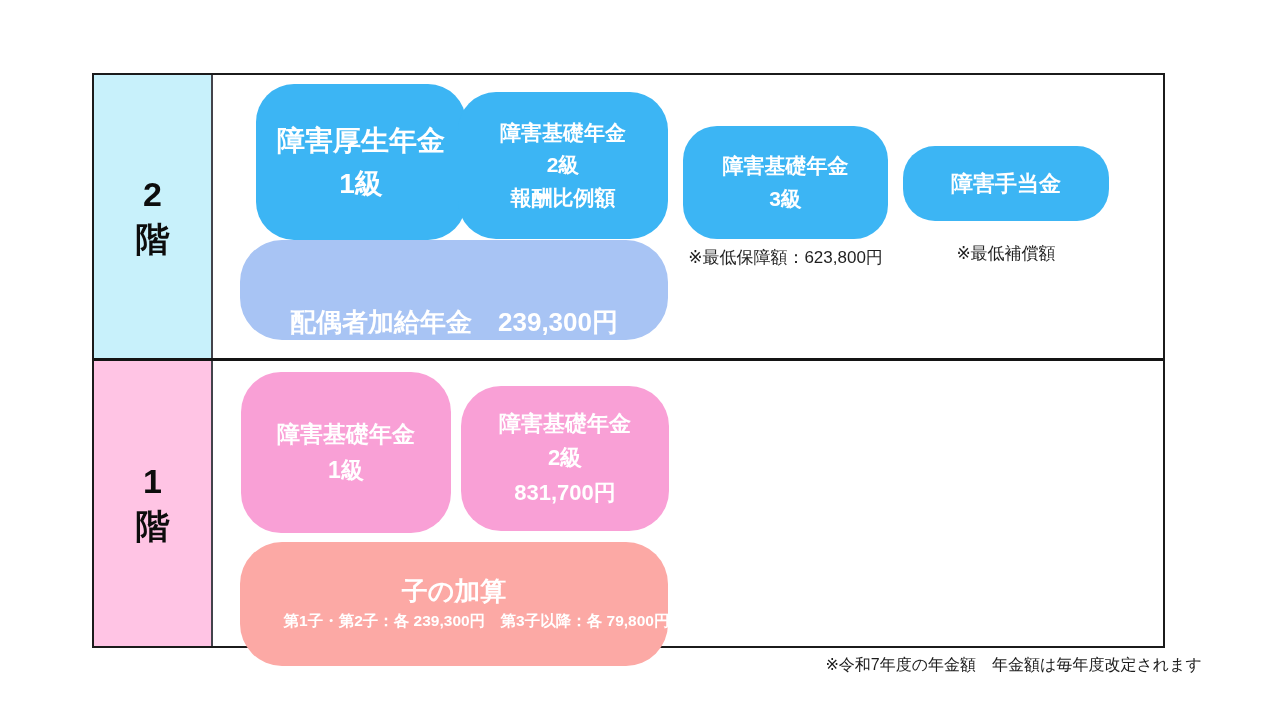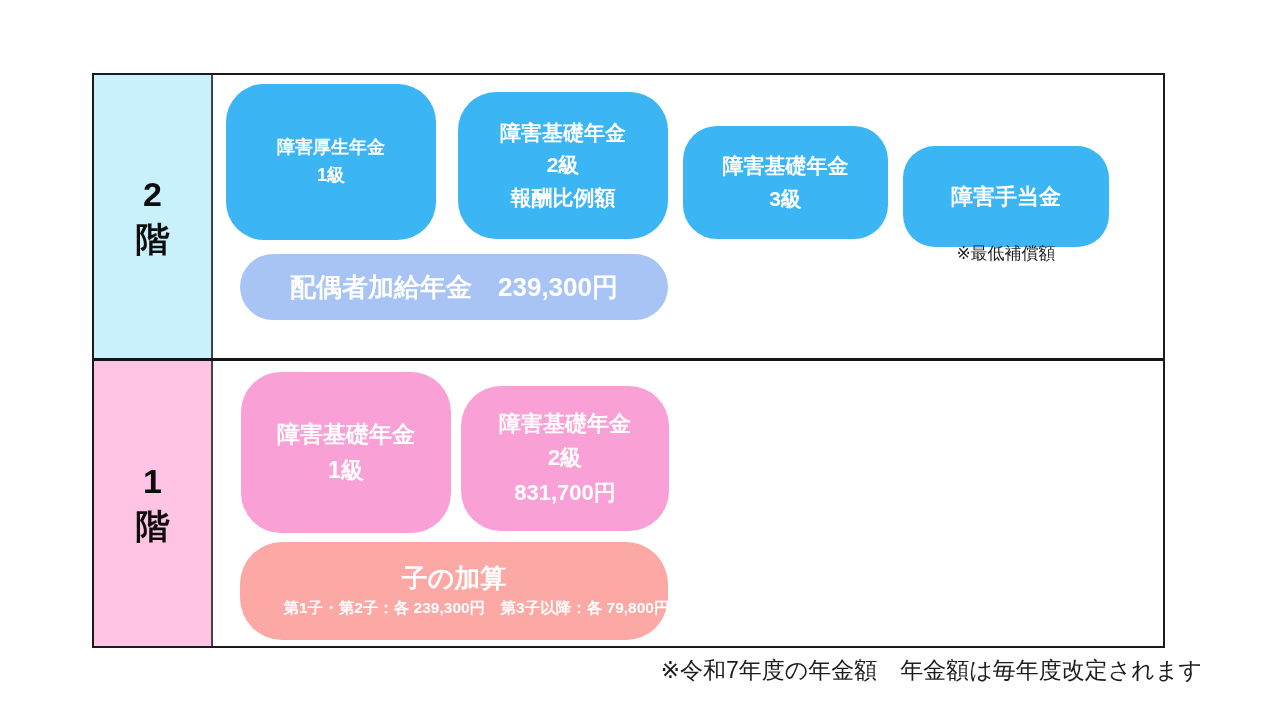--- a/index.html
+++ b/index.html
@@ -27,41 +27,41 @@
     position:absolute; display:flex; flex-direction:column;
     align-items:center; justify-content:center;
     color:#ffffff; font-weight:bold; text-align:center;
     box-sizing:border-box;
   }
   .blue   { background:#3cb5f4; }
   .peri   { background:#a8c4f4; }
   .pinkbx { background:#f9a0d6; }
   .salmon { background:#fca9a5; }
 
-  .b-kosei1   { left:226px; top:84px;  width:210px; height:156px; border-radius:38px; font-size:18px; line-height:1.55; }
+  .b-kosei1   { left:256px; top:84px;  width:210px; height:156px; border-radius:38px; font-size:28px; line-height:1.55; }
   .b-kiso2u   { left:458px; top:92px;  width:210px; height:147px; border-radius:38px; font-size:21px; line-height:1.55; }
   .b-kiso3    { left:683px; top:126px; width:205px; height:113px; border-radius:34px; font-size:21px; line-height:1.55; }
-  .b-teate    { left:903px; top:146px; width:206px; height:101px;  border-radius:32px; font-size:22px; }
-  .b-haigusha { left:240px; top:254px; width:428px; height:66px;  border-radius:42px; font-size:26px; }
+  .b-teate    { left:903px; top:146px; width:206px; height:75px;  border-radius:32px; font-size:22px; }
+  .b-haigusha { left:240px; top:240px; width:428px; height:100px;  border-radius:42px; font-size:26px;justify-content:flex-end; }
   .b-kiso1l   { left:241px; top:372px; width:210px; height:161px; border-radius:40px; font-size:23px; line-height:1.55; }
   .b-kiso2l   { left:461px; top:386px; width:208px; height:145px; border-radius:40px; font-size:22px; line-height:1.55; }
-  .b-kasan    { left:240px; top:542px; width:428px; height:98px;  border-radius:42px; }
+  .b-kasan    { left:240px; top:542px; width:428px; height:124px;  border-radius:42px; }
   .b-kasan .kasan-title  { font-size:26px; line-height:1.3; }
   .b-kasan .kasan-detail { font-size:15.5px; line-height:1.5; white-space:nowrap;margin-left:45px; }
 
   .note {
     position:absolute; text-align:center; color:#1f1f1f;
     font-size:17px; line-height:1.55; font-weight:normal;
   }
   .note-kiso3 { left:668px; top:245px; width:235px; white-space:nowrap; }
   .note-teate { left:903px; top:241px; width:206px; }
 
   .footnote {
     position:absolute; top:655px; right:78px;
-    font-size:23px; color:#1c1c1c; white-space:nowrap; text-align:right;
+    font-size:16px; color:#1c1c1c; white-space:nowrap; text-align:right;
   }
 </style>
 </head>
 <body>
 
 <div class="canvas">
 
   <div class="frame">
     <div class="floor-cell floor-cell-2">
       <span>2</span>
@@ -82,20 +82,21 @@
   <div class="box blue b-kiso2u">
     <div>障害基礎年金</div>
     <div>2級</div>
     <div>報酬比例額</div>
   </div>
 
   <div class="box blue b-kiso3">
     <div>障害基礎年金</div>
     <div>3級</div>
   </div>
+  <div class="note note-kiso3">※最低保障額：623,800円</div>
 
   <div class="box blue b-teate">
     <div>障害手当金</div>
   </div>
   <div class="note note-teate">
     <div>※最低補償額</div>
   </div>
 
   <div class="box peri b-haigusha">
     <div>配偶者加給年金　239,300円</div>

